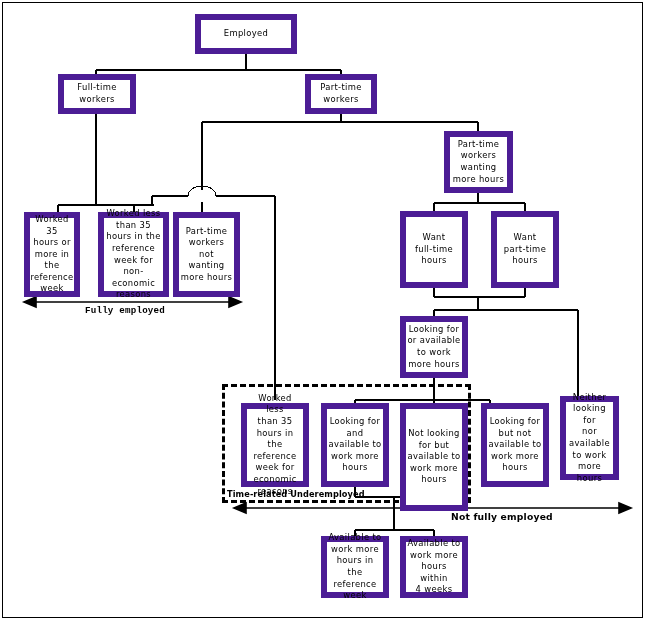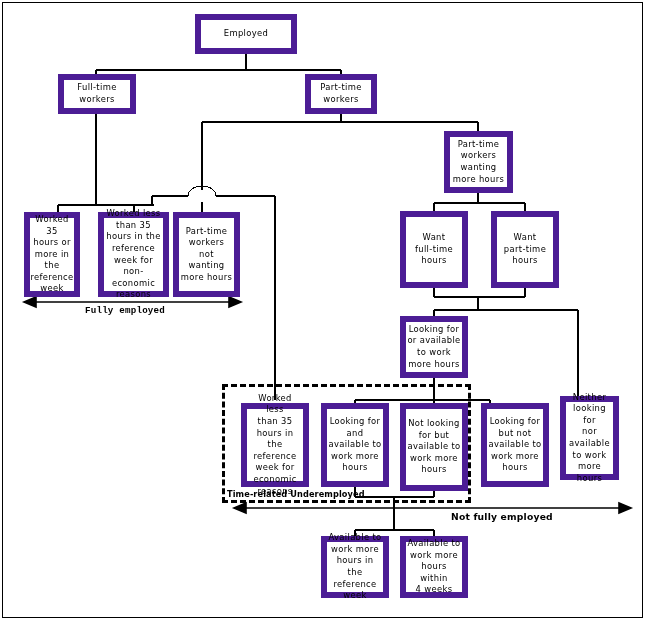--- a/index.html
+++ b/index.html
@@ -173,21 +173,21 @@
   </div>
 
   <div class="node" style="left:321px;top:403px;width:68px;height:84px;">
     <span>Looking for
 and
 available to
 work more
 hours</span>
   </div>
 
-  <div class="node" style="left:400px;top:403px;width:68px;height:88px;">
+  <div class="node" style="left:400px;top:403px;width:68px;height:108px;">
     <span>Not looking
 for but
 available to
 work more
 hours</span>
   </div>
 
   <div class="node" style="left:481px;top:403px;width:68px;height:84px;">
     <span>Looking for
 but not

